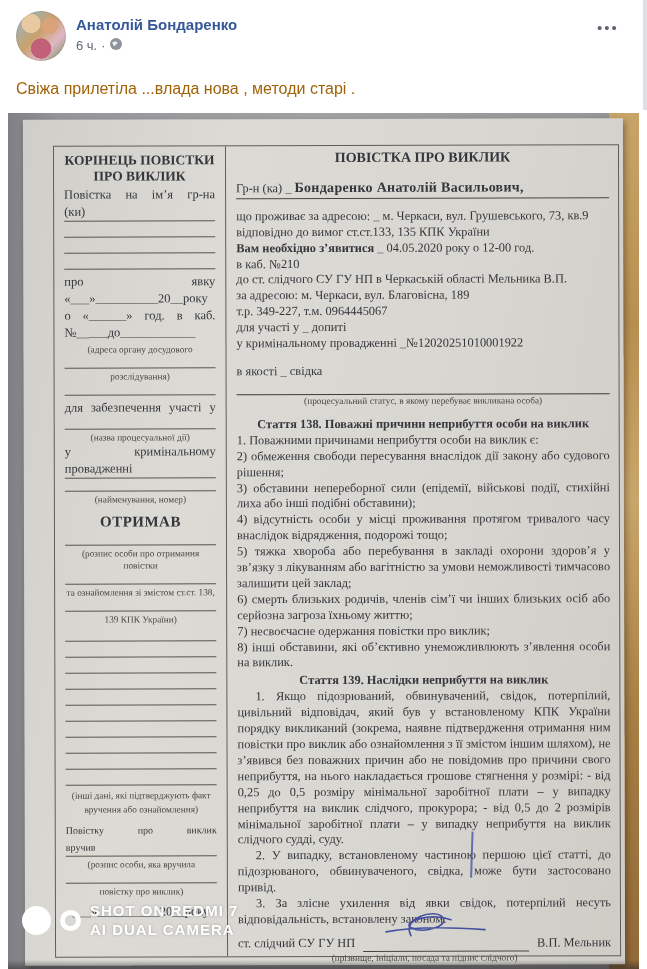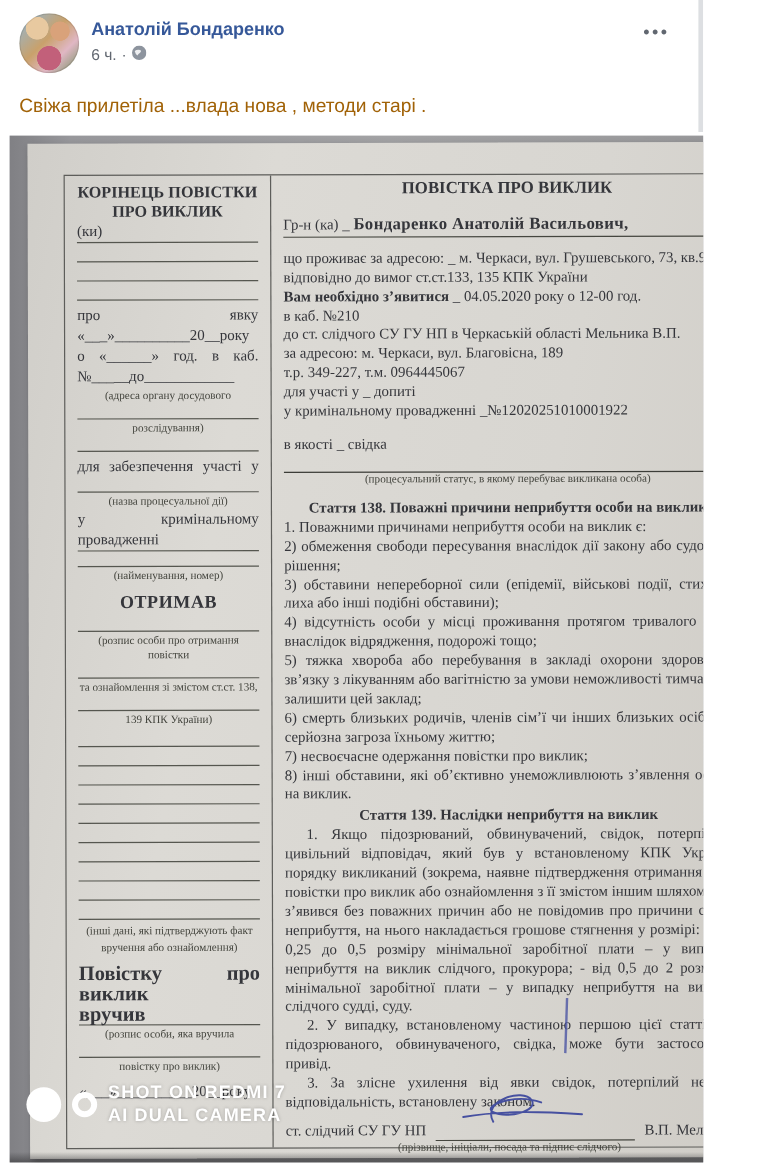--- a/index.html
+++ b/index.html
@@ -1,18 +1,18 @@
 <!DOCTYPE html>
 <html><head>
 <meta charset="utf-8">
 <style>
   * { margin:0; padding:0; box-sizing:border-box; }
   html,body { background:#fff; }
   body { font-family:"Liberation Sans", sans-serif; }
-  .page { position:relative; width:586px; height:969px; background:#fff; overflow:hidden; }
+  .page { position:relative; width:647px; height:969px; background:#fff; overflow:hidden; }
 
   
   .post-header { position:absolute; top:0; left:0; right:0; height:72px; background:#fff; }
   .avatar { position:absolute; left:16px; top:11px; width:50px; height:50px; border-radius:50%;
             background:
               radial-gradient(circle at 30% 25%, #e8c9a0 0 18%, transparent 19%),
               radial-gradient(circle at 68% 30%, #d9a27a 0 16%, transparent 17%),
               radial-gradient(circle at 50% 75%, #c2607a 0 22%, transparent 23%),
               linear-gradient(135deg, #8fb8d8 0%, #c9a16b 45%, #e0b7c4 70%, #6f8f5f 100%);
             box-shadow: inset 0 0 0 1px rgba(0,0,0,.1); }
@@ -49,21 +49,21 @@
   .col-right { flex:1; padding:4px 9px 4px 10px; font-size:12.4px; line-height:15.9px; position:relative; }
 
   
   .stub-title { text-align:center; font-weight:bold; font-size:13.5px; line-height:16px; }
   .just { text-align:justify; text-align-last:justify; }
   .rule { height:16px; border-bottom:1px solid #55564f; }
   .rule.sm { height:13px; }
   .small-label { font-size:9.3px; text-align:center; line-height:12px; color:#45463f; }
   .u-after { border-bottom:1px solid #55564f; }
   .stub-line { line-height:17px; }
-  .stub-bold { font-weight:bold; font-size:17px; }
+  .stub-bold { font-weight:normal; font-size:10px; }
   .otrymav { text-align:center; font-weight:bold; font-size:15px; margin:8px 0 2px; letter-spacing:.5px; }
   .mt2{margin-top:2px;} .mt4{margin-top:4px;} .mt6{margin-top:6px;}
 
   
   .sum-title { text-align:center; font-weight:bold; font-size:14px; margin-bottom:14px; }
   .grn-line { border-bottom:1px solid #45463f; padding-bottom:1px; margin-bottom:10px; }
   .grn-line b { font-size:14px; letter-spacing:.3px; }
   .jp { text-align:justify; }
   .status-line { border-bottom:1.5px solid #3c3d38; margin-top:12px; padding-bottom:14px; }
   .status-small { font-size:9.3px; text-align:center; color:#45463f; line-height:12px; }
@@ -107,20 +107,21 @@
   <div class="scroll-sliver"></div>
 
   <div class="photo">
     <div class="wood"></div>
     <div class="paper">
       <div class="doc-table">
 
         <div class="col-left">
           <div class="stub-title">КОРІНЕЦЬ ПОВІСТКИ</div>
           <div class="stub-title">ПРО ВИКЛИК</div>
+          <div class="stub-line just mt2">Повістка на ім’я гр-на</div>
           <div class="stub-line u-after">(ки)</div>
           <div class="rule"></div>
           <div class="rule"></div>
           <div class="rule"></div>
           <div class="stub-line just mt4">
             <span>про</span>
             <span>явку</span>
           </div>
           <div class="stub-line">«___»__________20__року</div>
           <div class="stub-line just">о «______» год. в каб.</div>

